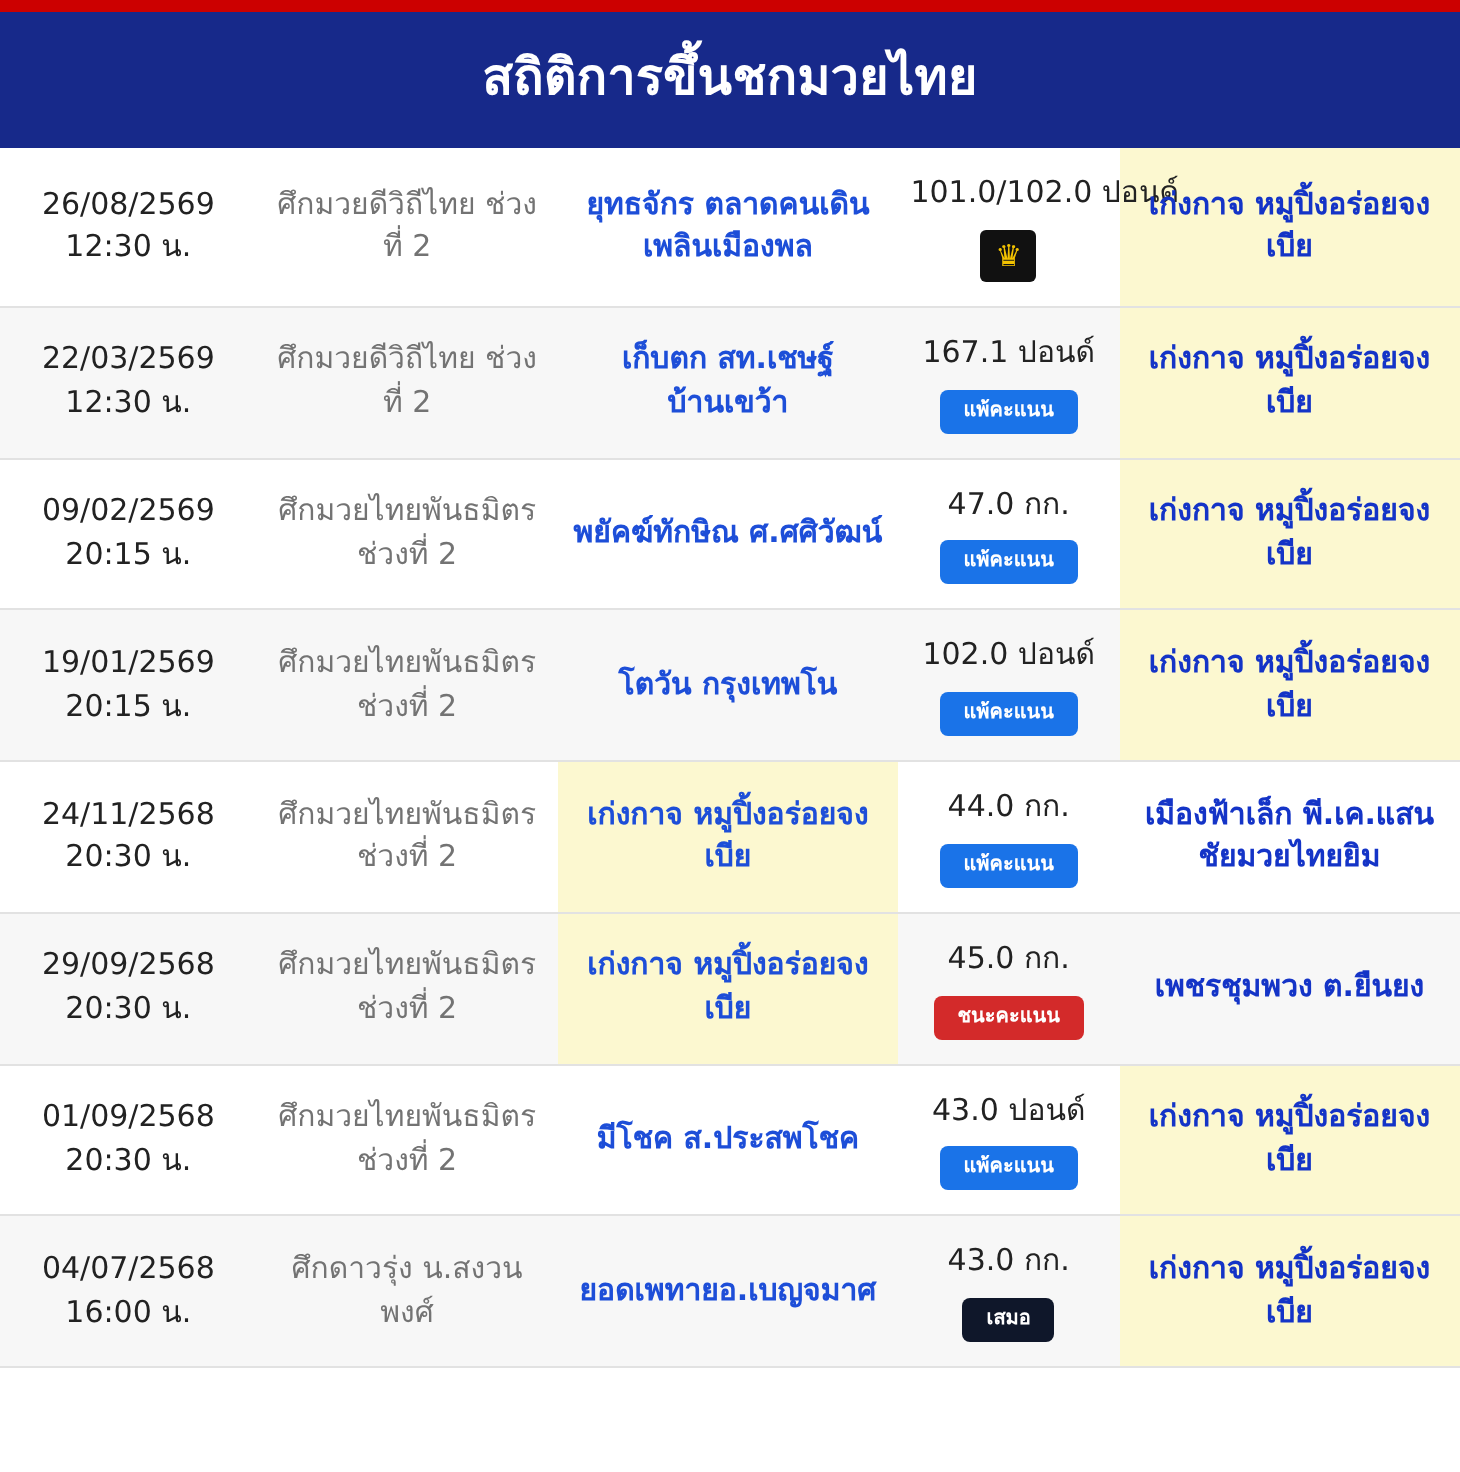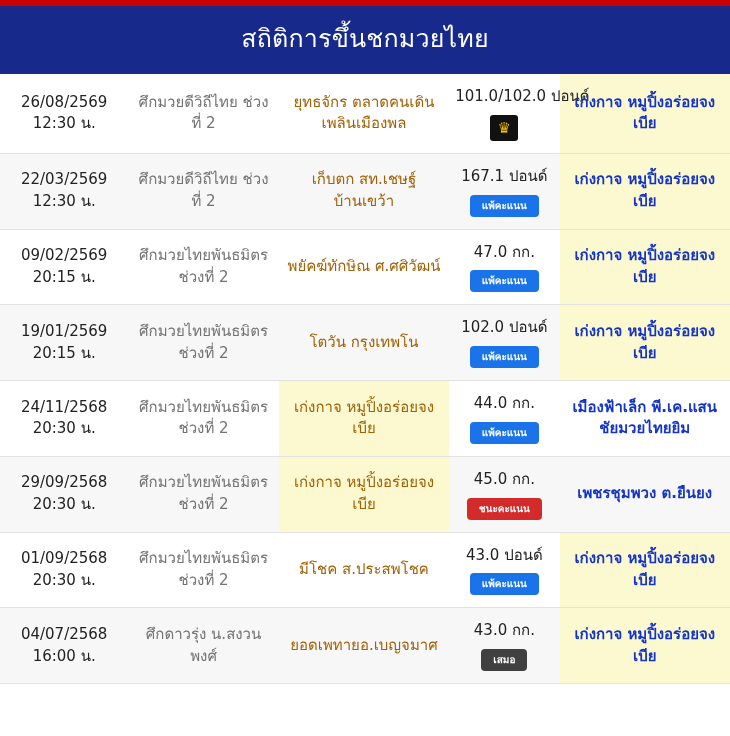--- a/index.html
+++ b/index.html
@@ -19,21 +19,21 @@
   .top-accent {
     height: 6px;
     background: #cc0000;
     width: 100%;
   }
   .header {
     background: #17298a;
     color: #ffffff;
     text-align: center;
     font-size: 25px;
-    font-weight: normal;
+    font-weight: bold;
     padding: 12px 0 16px 0;
     letter-spacing: 0.2px;
   }
   table.stats {
     width: 100%;
     border-collapse: collapse;
     table-layout: fixed;
   }
   table.stats tr {
     border-bottom: 1px solid #e2e2e2;
@@ -51,22 +51,22 @@
   td.col-date {
     width: 128px;
     color: #222222;
   }
   td.col-event {
     width: 150px;
     color: #737373;
   }
   td.col-opponent {
     width: 170px;
-    color: #a16207;
-    font-weight: normal;
+    color: #1d4ed8;
+    font-weight: bold;
   }
   td.col-weight {
     width: 110px;
     color: #222222;
     font-size: 13px;
   }
   td.col-fighter {
     width: 170px;
     color: #1434c7;
     font-weight: bold;
@@ -80,21 +80,21 @@
     padding: 5px 12px;
     border-radius: 4px;
     color: #ffffff;
     font-size: 10px;
     font-weight: bold;
     line-height: 1.2;
     white-space: nowrap;
   }
   .badge-lose { background: #1a73e8; }
   .badge-win { background: #d32a2a; }
-  .badge-draw { background: #404040; }
+  .badge-draw { background: #0f172a; }
   .crown-box {
     display: inline-block;
     margin-top: 7px;
     width: 28px;
     height: 26px;
     background: #111111;
     border-radius: 3px;
     color: #f2c200;
     font-size: 15px;
     line-height: 26px;

